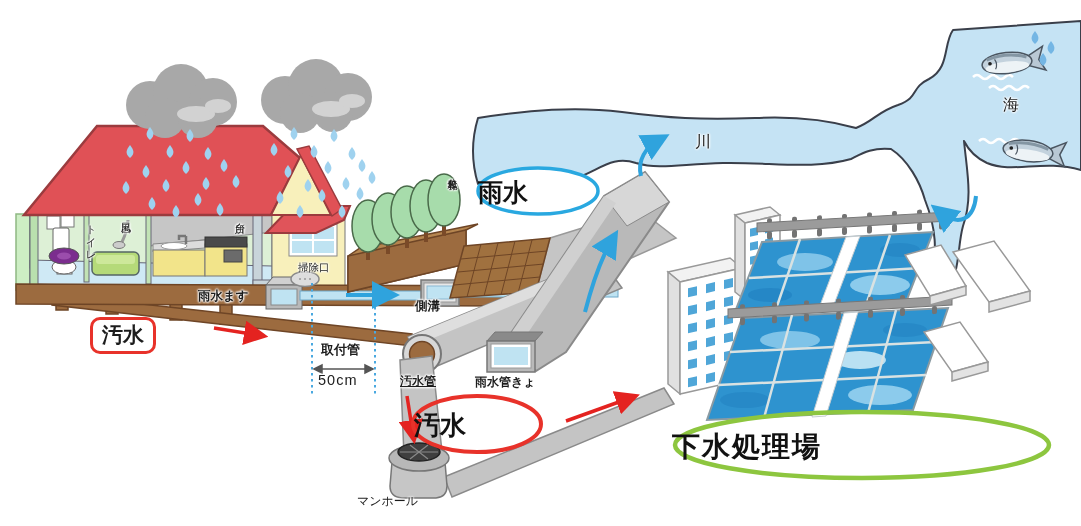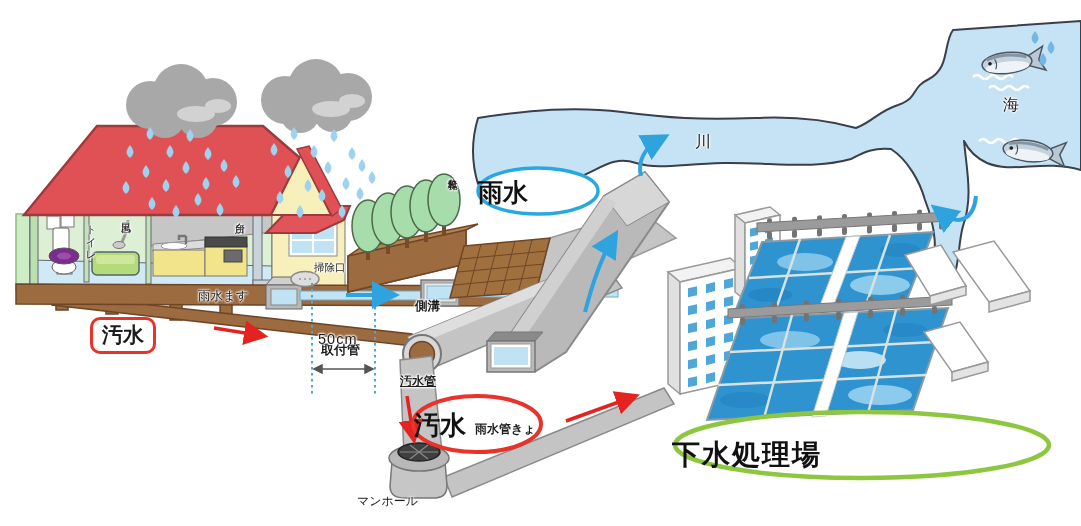--- a/index.html
+++ b/index.html
@@ -438,32 +438,32 @@
     <ellipse cx="477" cy="424" rx="64" ry="28" fill="none" stroke="#e8322a" stroke-width="4"></ellipse>
     <ellipse cx="862" cy="445" rx="187" ry="33" fill="none" stroke="#8dc63f" stroke-width="4.5"></ellipse>
   </g>
 </svg>
 
 <div class="lbl lbl-v" style="left:85px;top:217px;font-size:10.5px;">トイレ</div>
 <div class="lbl lbl-v" style="left:120px;top:214px;font-size:10.5px;">風呂</div>
 <div class="lbl lbl-v" style="left:234px;top:214px;font-size:10.5px;">台所</div>
 <div class="lbl lbl-v" style="left:447px;top:170px;font-size:10px;">公私境界</div>
 
-<div class="lbl" style="left:198px;top:290px;font-size:12.5px;font-weight:normal;">雨水ます</div>
-<div class="lbl" style="left:298px;top:262px;font-size:10.5px;margin-left:16px;">掃除口</div>
+<div class="lbl" style="left:198px;top:290px;font-size:12.5px;font-weight:bold;">雨水ます</div>
+<div class="lbl" style="left:298px;top:262px;font-size:10.5px;">掃除口</div>
 <div class="lbl" style="left:415px;top:300px;font-size:12.5px;font-weight:bold;">側溝</div>
 <div class="lbl" style="left:321px;top:343px;font-size:13px;font-weight:bold;">取付管</div>
-<div class="lbl" style="left:318px;top:332px;font-size:14.5px;letter-spacing:1px;">50cm</div>
+<div class="lbl" style="left:318px;top:373px;font-size:14.5px;letter-spacing:1px;">50cm</div>
 
 <div class="badge">汚水</div>
 
 <div class="lbl" style="left:400px;top:375px;font-size:12px;font-weight:bold;text-decoration:underline;">汚水管</div>
-<div class="lbl" style="left:475px;top:376px;font-size:12px;font-weight:bold;margin-top:47px;">雨水管きょ</div>
+<div class="lbl" style="left:475px;top:376px;font-size:12px;font-weight:bold;">雨水管きょ</div>
 <div class="lbl" style="left:317px;top:495px;font-size:12px;margin-left:40px;">マンホール</div>
 
 <div class="oval-text" style="left:478px;top:176px;width:120px;font-size:25px;">雨水</div>
 <div class="oval-text" style="left:414px;top:408px;width:126px;font-size:26px;">汚水</div>
-<div class="oval-text" style="left:672px;top:428px;width:380px;font-size:28px;letter-spacing:2px;margin-top:8px;">下水処理場</div>
+<div class="oval-text" style="left:672px;top:428px;width:380px;font-size:28px;letter-spacing:2px;">下水処理場</div>
 
 <div class="lbl" style="left:695px;top:133px;font-size:16px;">川</div>
 <div class="lbl" style="left:1003px;top:96px;font-size:16px;">海</div>
 
 </div>
 
 </body></html>

